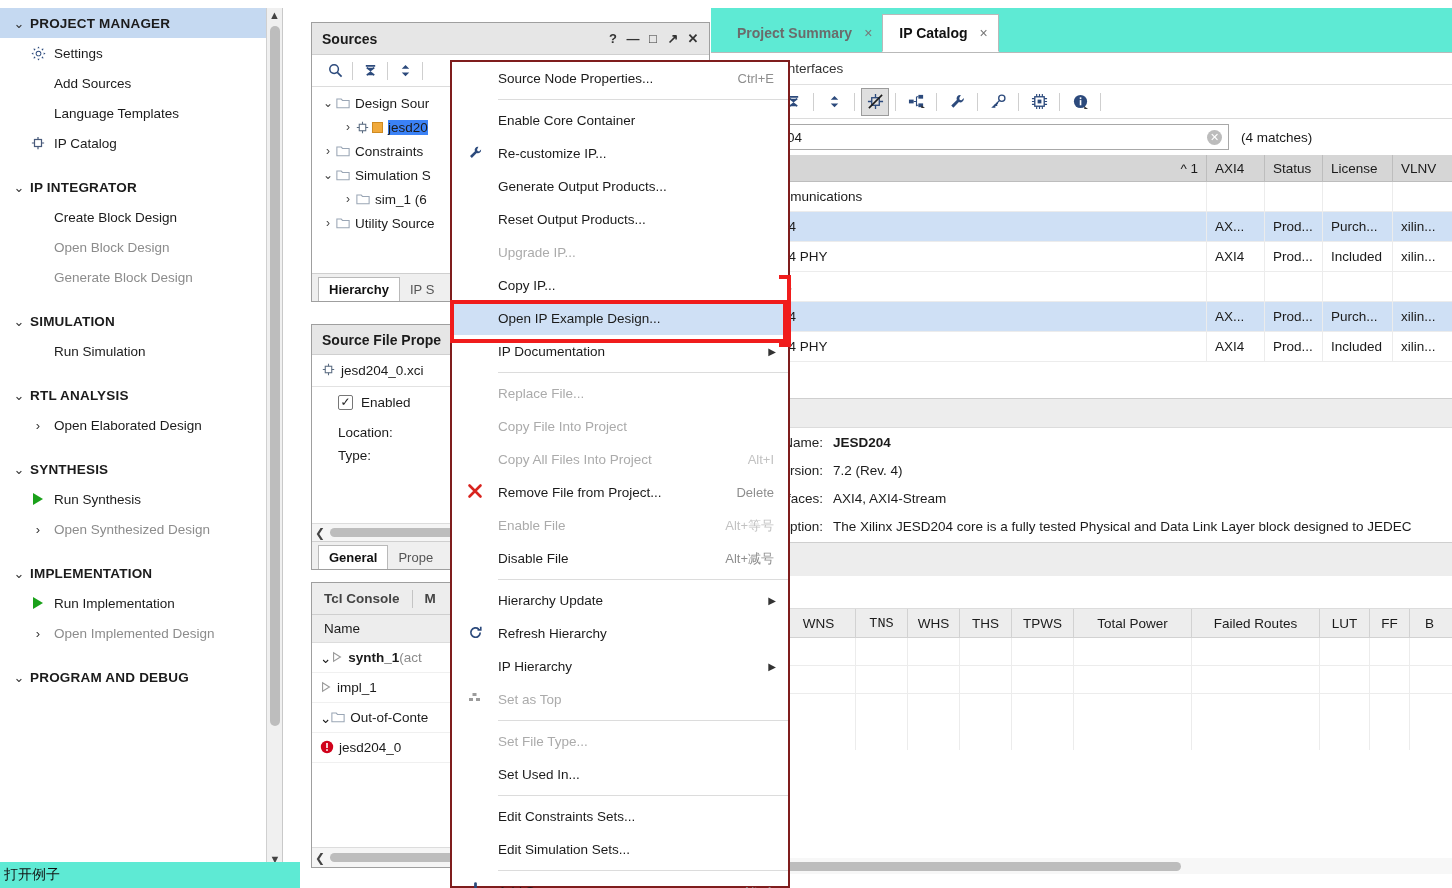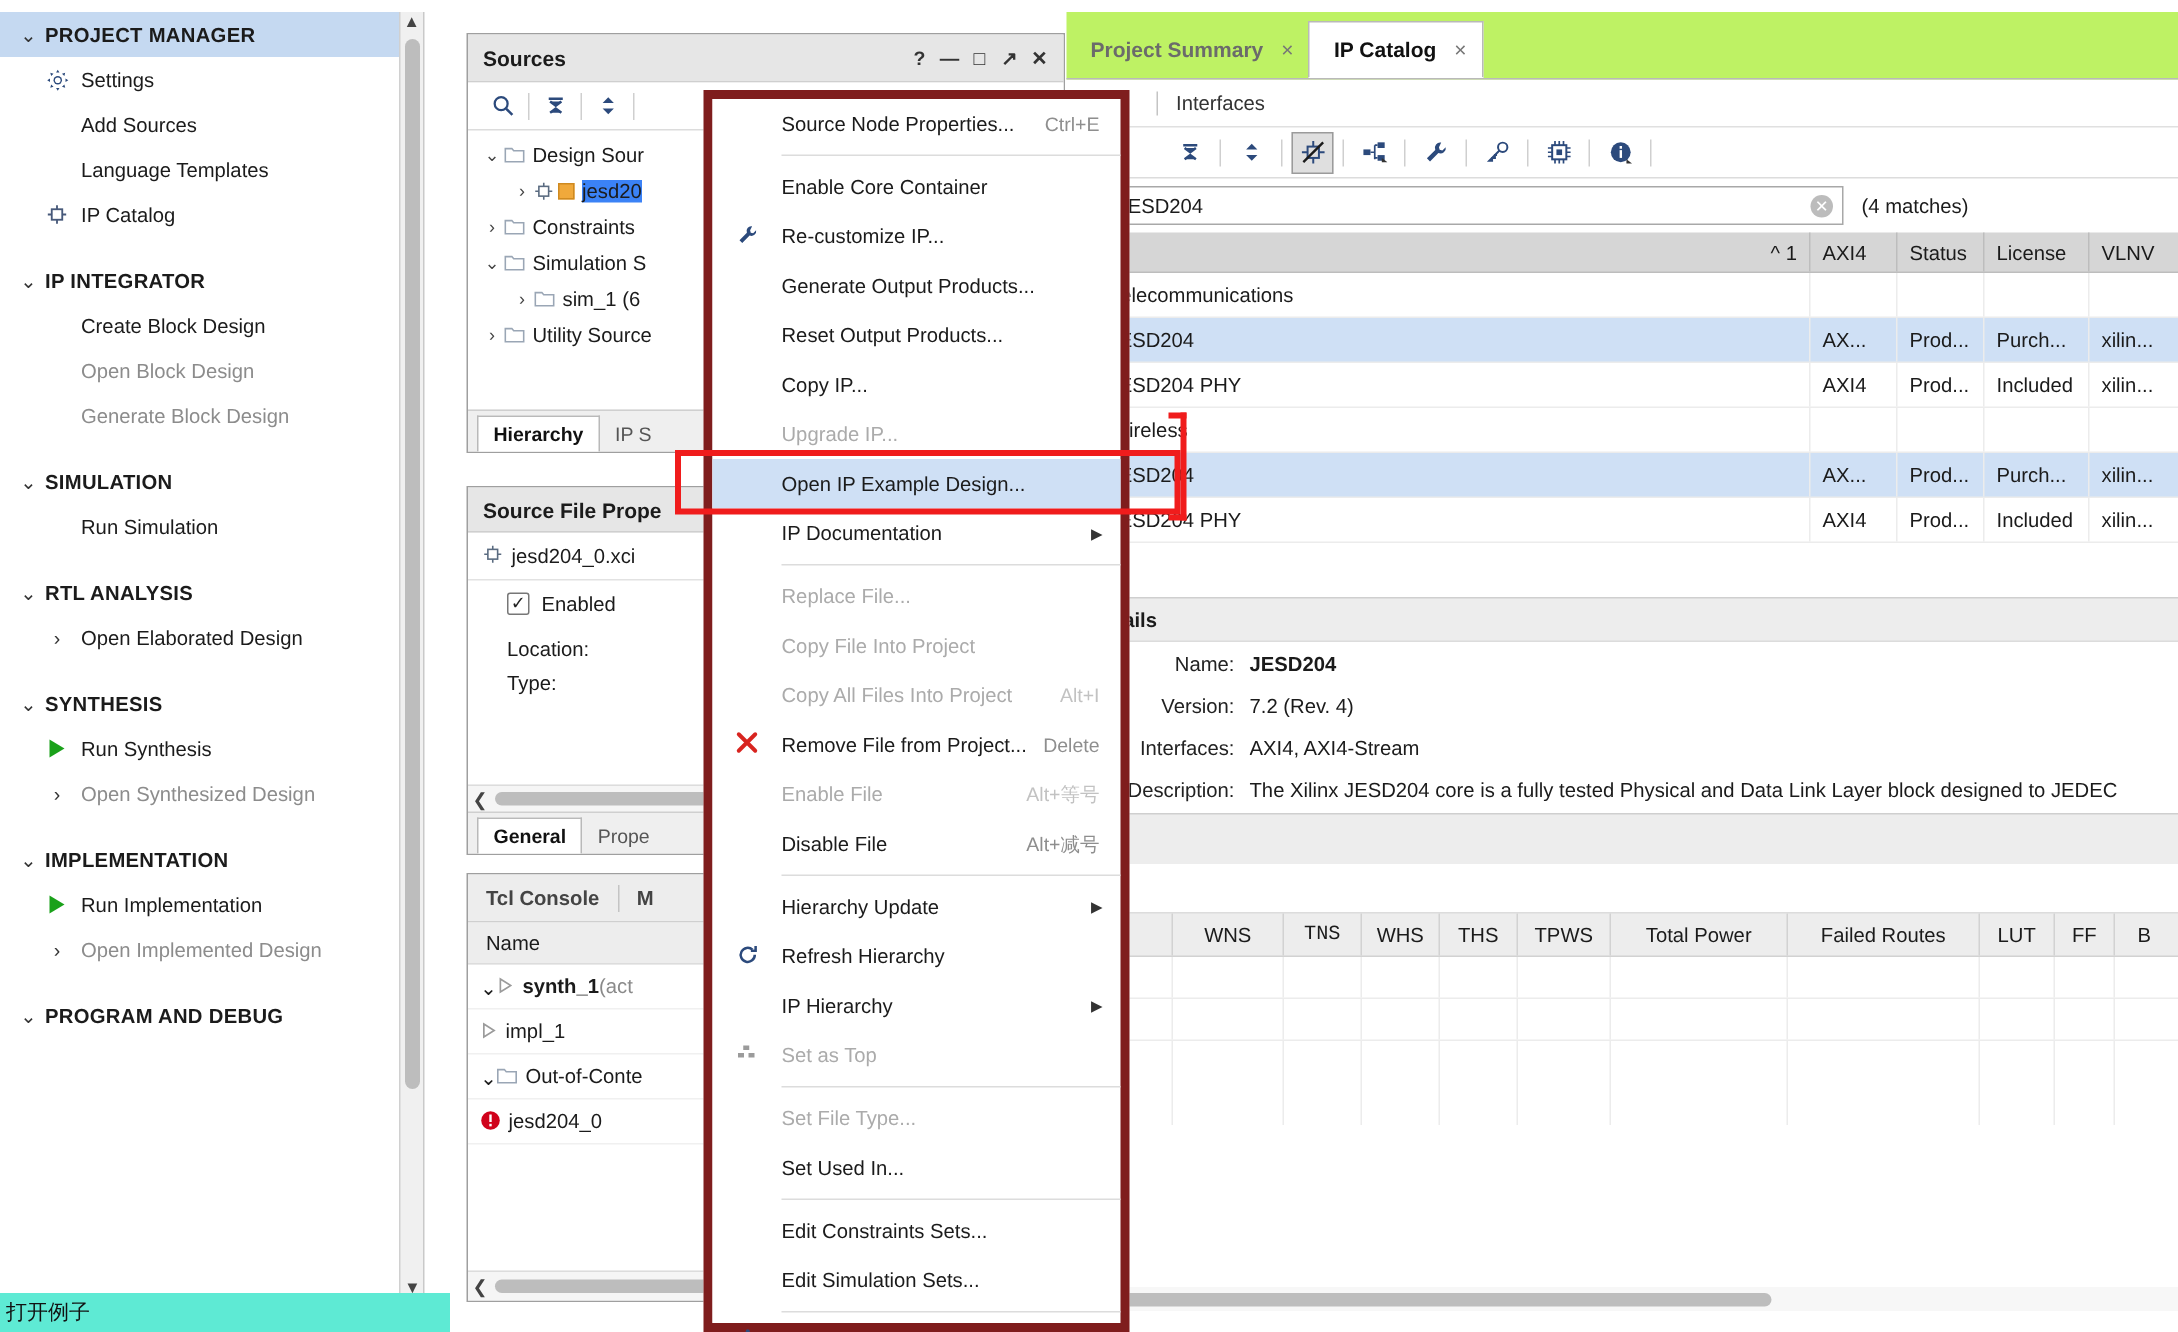--- a/index.html
+++ b/index.html
@@ -127,21 +127,21 @@
   #runs-head { height:28px; background:#ededed; border-bottom:1px solid #dcdcdc; display:flex; align-items:center; padding-left:12px; font-size:13.5px;}
   .run-row { display:flex; align-items:center; height:30px; padding-left:8px; border-bottom:1px solid #f0f0f0; white-space:nowrap;}
   #tcl-hscroll { position:absolute; left:0; bottom:0; width:399px; height:20px; background:#f5f5f5;
     border-top:1px solid #dcdcdc; display:flex; align-items:center;}
   #tcl-hscroll .arr { width:16px; text-align:center; color:#444; font-size:12px;}
   #tcl-hscroll .bar { height:9px; background:#bdbdbd; border-radius:5px; margin-left:2px;}
 
   
   #main-area { position:absolute; left:711px; top:8px; width:741px; height:880px; background:#fff; }
   #main-tabs {
-    height:45px; background:#bef264; display:flex; align-items:flex-end; padding-left:0;
+    height:45px; background:#5eead4; display:flex; align-items:flex-end; padding-left:10px;
     border-bottom:1px solid #b9b9b9;
   }
   .mtab {
     display:flex; align-items:center; height:38px; padding: 0 10px 0 16px;
     font-size:14px; color:#6b6b6b; font-weight:bold;
   }
   .mtab.on { background:#ffffff; color:#111; border:1px solid #b9b9b9; border-bottom:1px solid #fff; }
   .mtab .x { margin-left:12px; color:#777; font-weight:normal; font-size:14px; }
 
   #cat-subtabs { height:32px; display:flex; align-items:center; padding-left:12px; font-size:13.5px; color:#333; border-bottom:1px solid #e0e0e0;}
@@ -187,24 +187,23 @@
   #bot-thead { display:flex; height:30px; background:#ededed; border-top:1px solid #dcdcdc; border-bottom:1px solid #d2d2d2; align-items:center;}
   #bot-thead .bc { border-left:1px solid #d2d2d2; height:100%; display:flex; align-items:center; justify-content:center; font-size:13.5px;}
   .bot-row { display:flex; height:28px; align-items:center; }
   .bot-row .bc { border-left:1px solid #ececec; height:100%; }
   .bot-row.b1 { border-bottom:1px solid #ececec; }
   #bot-hscroll { position:absolute; left:0; bottom:14px; width:741px; height:16px; background:#f7f7f7; display:flex;align-items:center;}
   #bot-hscroll .bar { height:9px; background:#bdbdbd; border-radius:5px; }
 
   
   #ctx-menu {
-    position:absolute; left:450px; top:60px; width:284px; height:828px;
-    background:#ffffff; border:6px solid #7f1d1d; z-index:40;
+    position:absolute; left:450px; top:60px; width:340px; height:828px;
+    background:#ffffff; border:2px solid #7f1d1d; z-index:40;
     font-size:13.5px;
-    margin-left:19px;
   }
   #ctx-gutter { position:absolute; left:0; top:0; width:46px; height:100%; background:#ffffff; }
   .mi { position:relative; display:flex; align-items:center; height:33px; padding-left:46px; }
   .mi .txt { flex:1; }
   .mi .acc { color:#8e8e8e; padding-right:14px; font-size:13px; }
   .mi .sub { color:#333; padding-right:12px; font-size:10px; }
   .mi.dis .txt { color:#ababab; }
   .mi.dis .acc { color:#c2c2c2; }
   .mi .gico { position:absolute; left:0; width:46px; text-align:center; color:#2c4a7c; }
   .mi.hl { background:#cfe0f5; }
@@ -798,25 +797,25 @@
               <path d="M12.5 2.2a3.8 3.8 0 0 0-4.2 5.2L2.4 13.3l2.2 2.2 5.9-5.9a3.8 3.8 0 0 0 5.2-4.2l-2.4 2.4-1.9-.5-.5-1.9z" fill="#2c4a7c"></path>
             </svg></span>
           <span class="txt">Re-customize IP...</span>
         </div>
         <div class="mi">
           <span class="txt">Generate Output Products...</span>
         </div>
         <div class="mi">
           <span class="txt">Reset Output Products...</span>
         </div>
-        <div class="mi">
-          <span class="txt">Copy IP...</span>
-        </div>
         <div class="mi dis">
           <span class="txt">Upgrade IP...</span>
+        </div>
+        <div class="mi">
+          <span class="txt">Copy IP...</span>
         </div>
         <div class="mi hl">
           <span class="txt">Open IP Example Design...</span>
         </div>
         <div class="mi">
           <span class="txt">IP Documentation</span>
           <span class="sub">▶</span>
         </div>
         <div class="msep"></div>
         <div class="mi dis">

